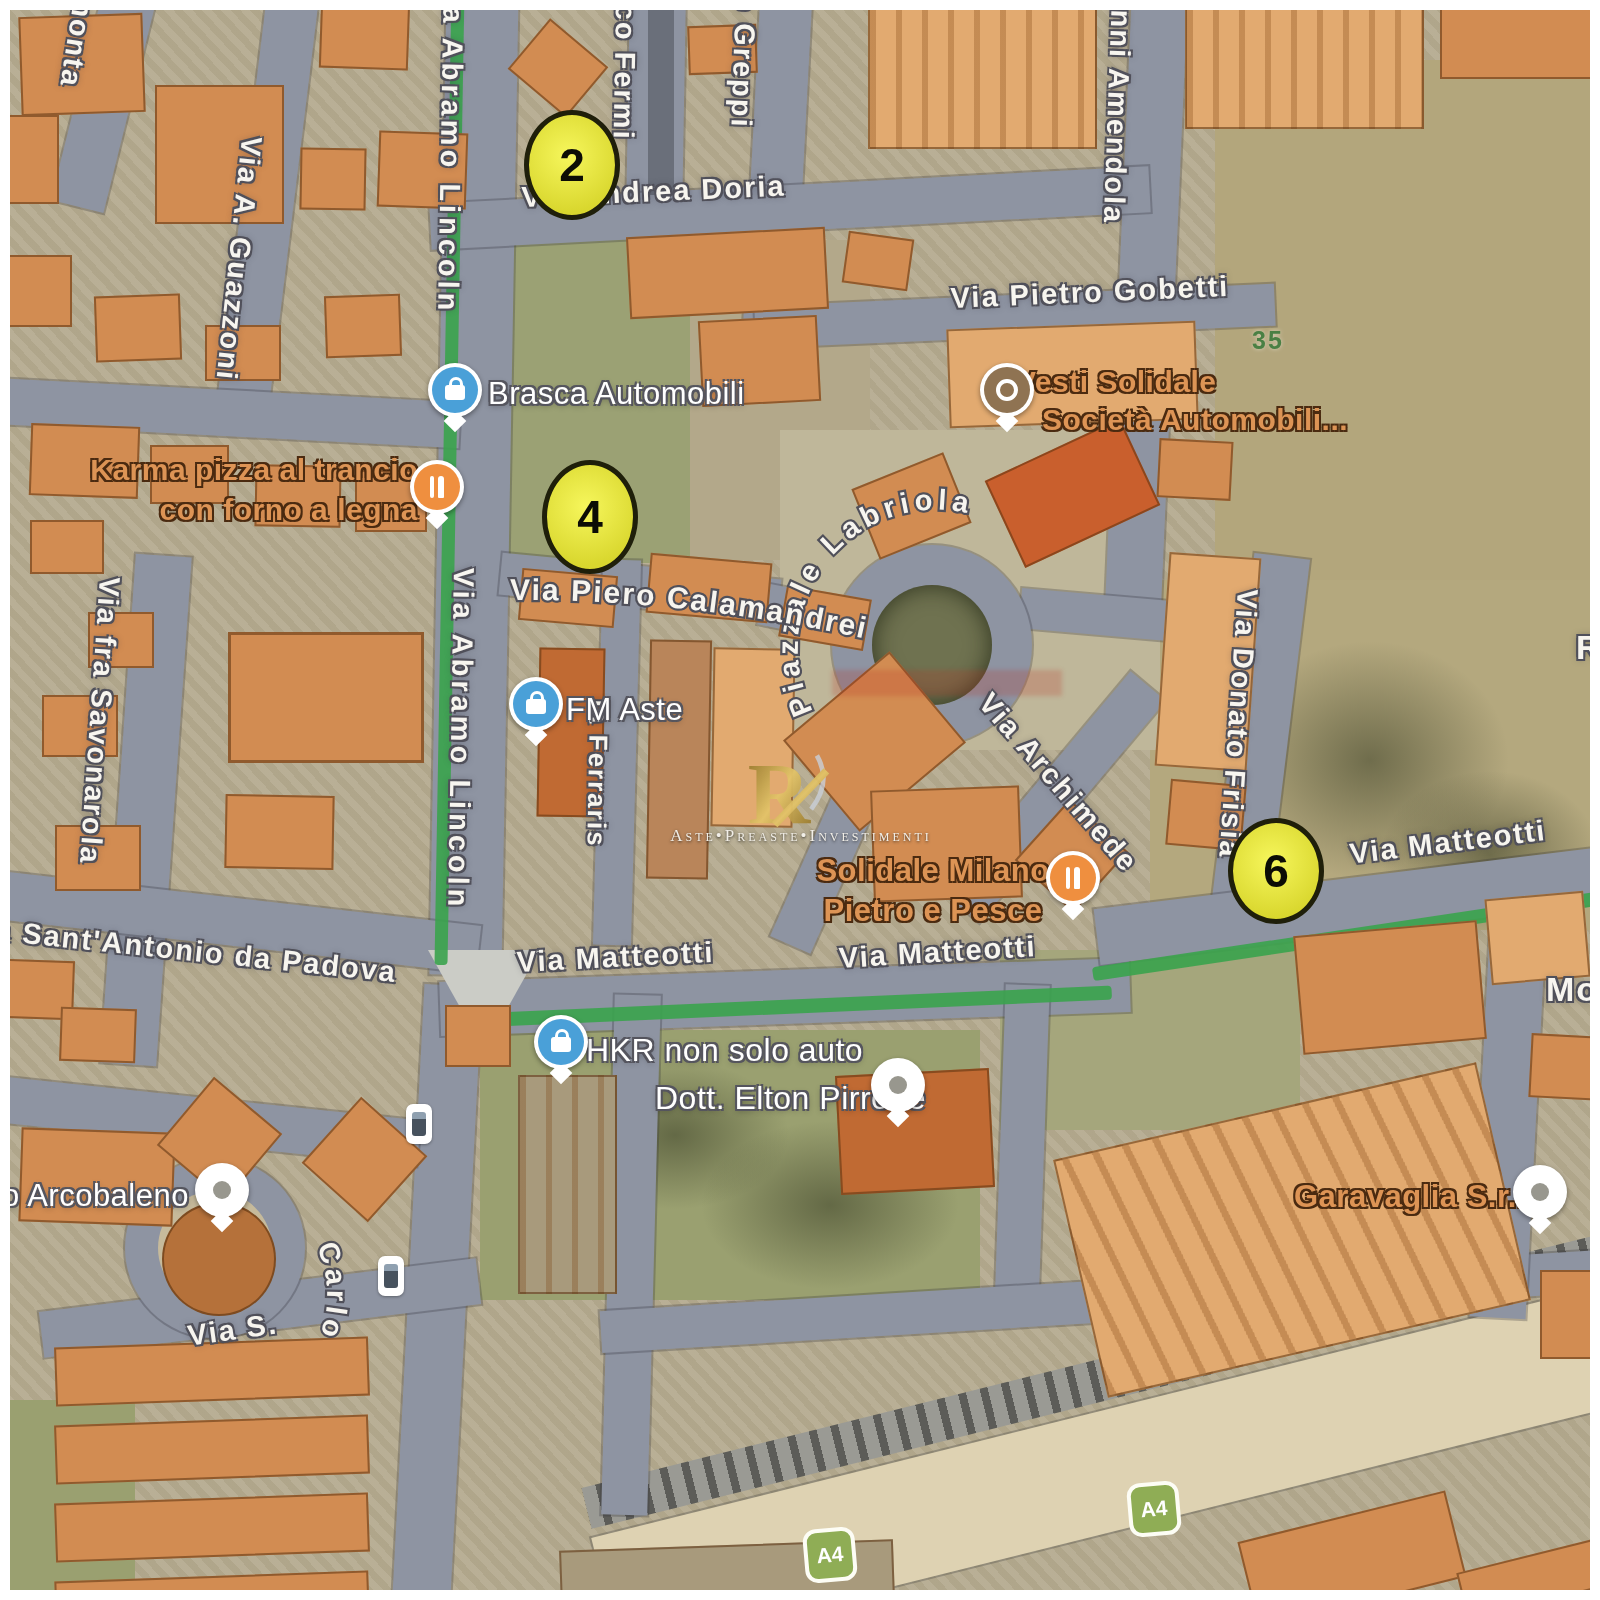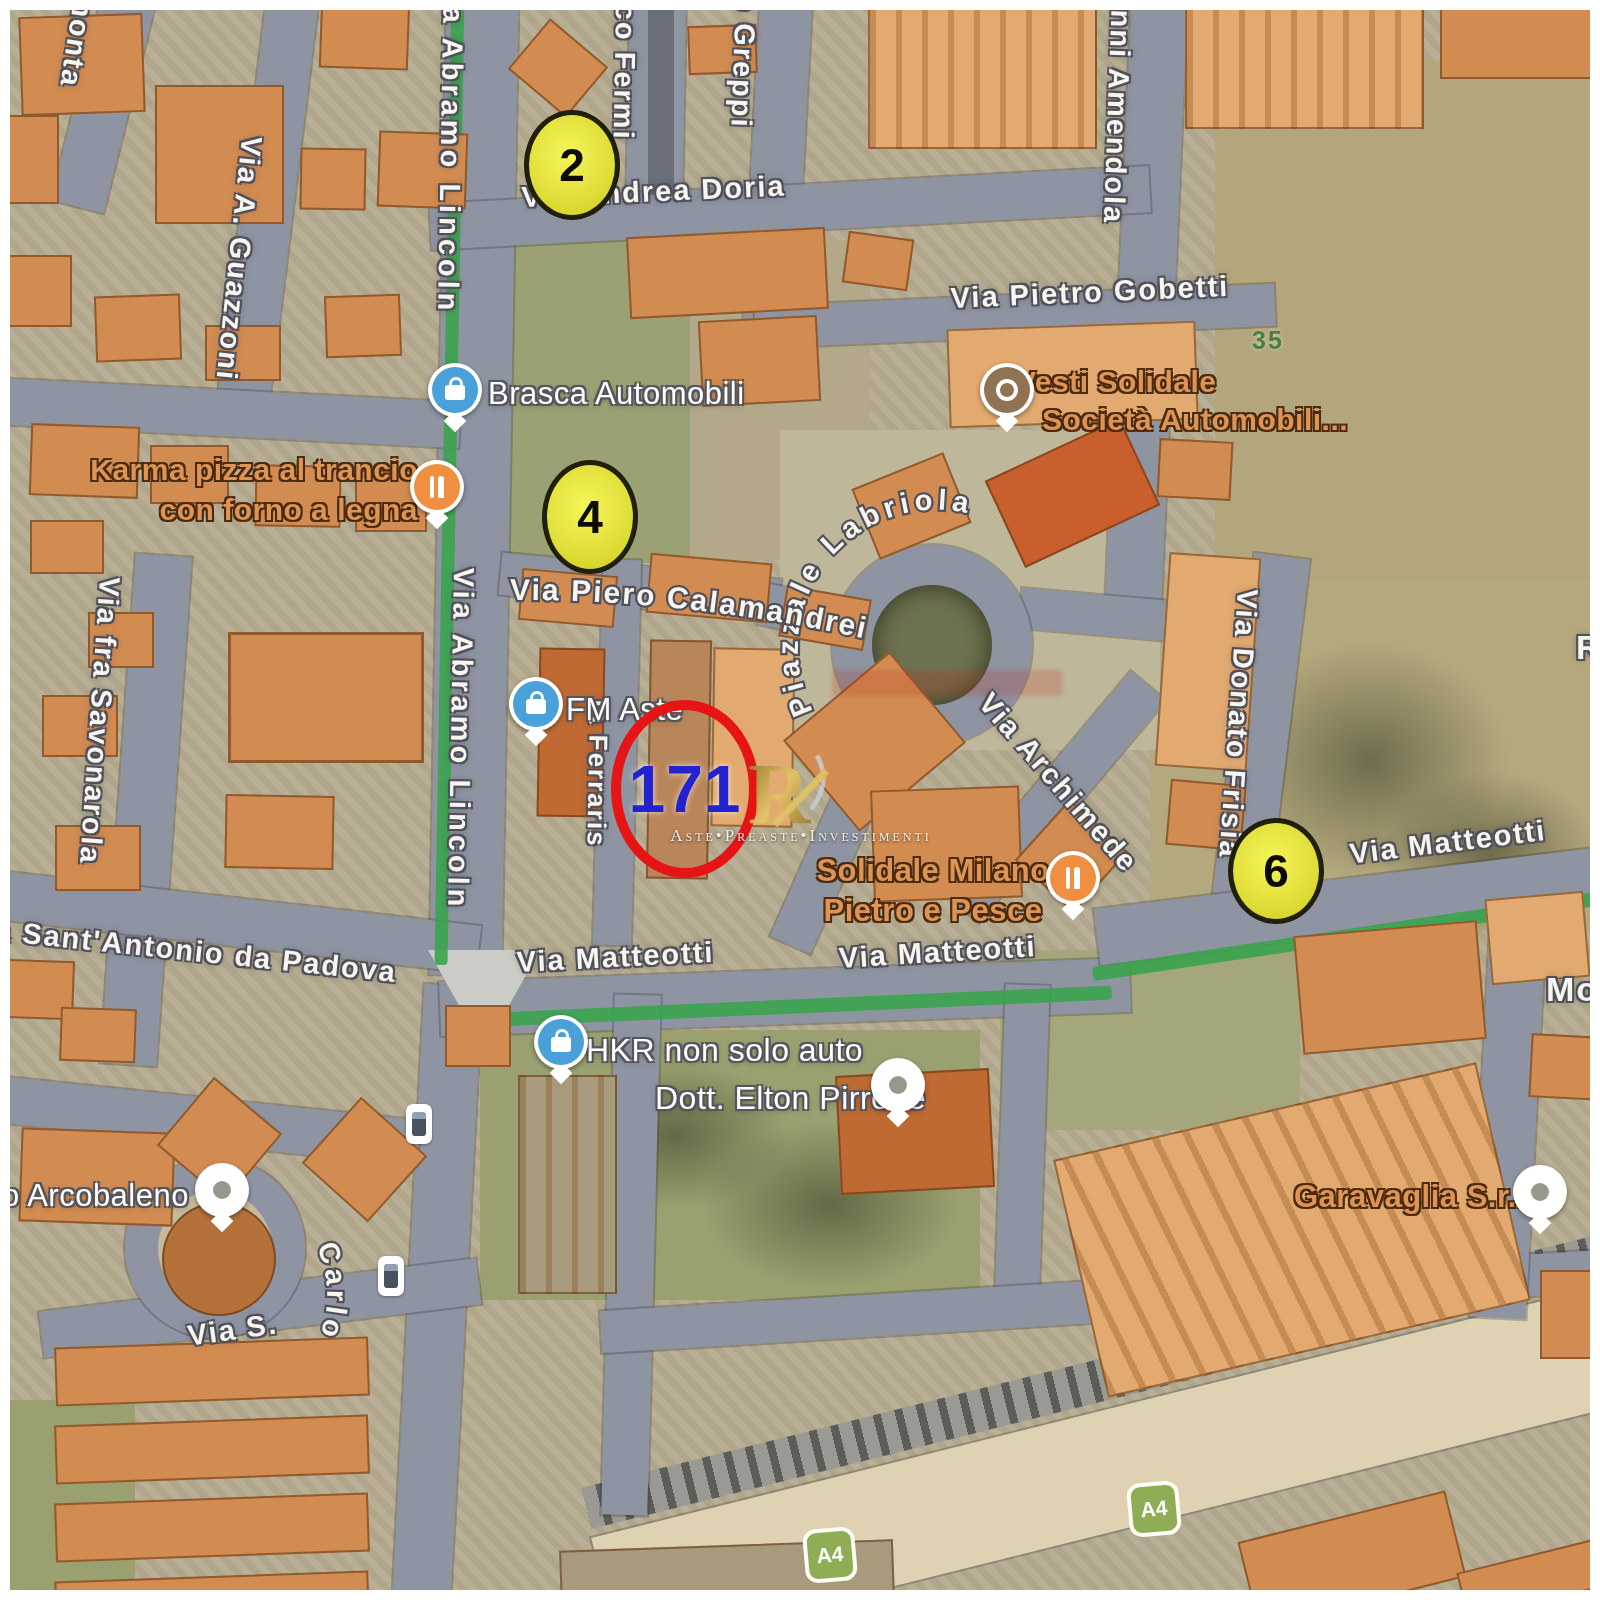--- a/index.html
+++ b/index.html
@@ -292,23 +292,20 @@
 
   <div class="ym" style="left:524px;top:110px;width:86px;height:100px;">
     <span>2</span>
   </div>
   <div class="ym" style="left:542px;top:460px;width:86px;height:104px;">
     <span>4</span>
   </div>
   <div class="ym" style="left:1228px;top:818px;width:86px;height:96px;">
     <span>6</span>
   </div>
-  <div class="subject" style="left:611px;top:700px;width:128px;height:158px;">
-    <span>171</span>
-  </div>
 
   <div class="shield" style="left:804px;top:1528px;">
     <span>A4</span>
   </div>
   <div class="shield" style="left:1128px;top:1482px;">
     <span>A4</span>
   </div>
 
   <svg width="96" height="96" viewBox="0 0 100 100" style="position:absolute;left:742px;top:742px;z-index:50;opacity:.95;">
     <defs>

